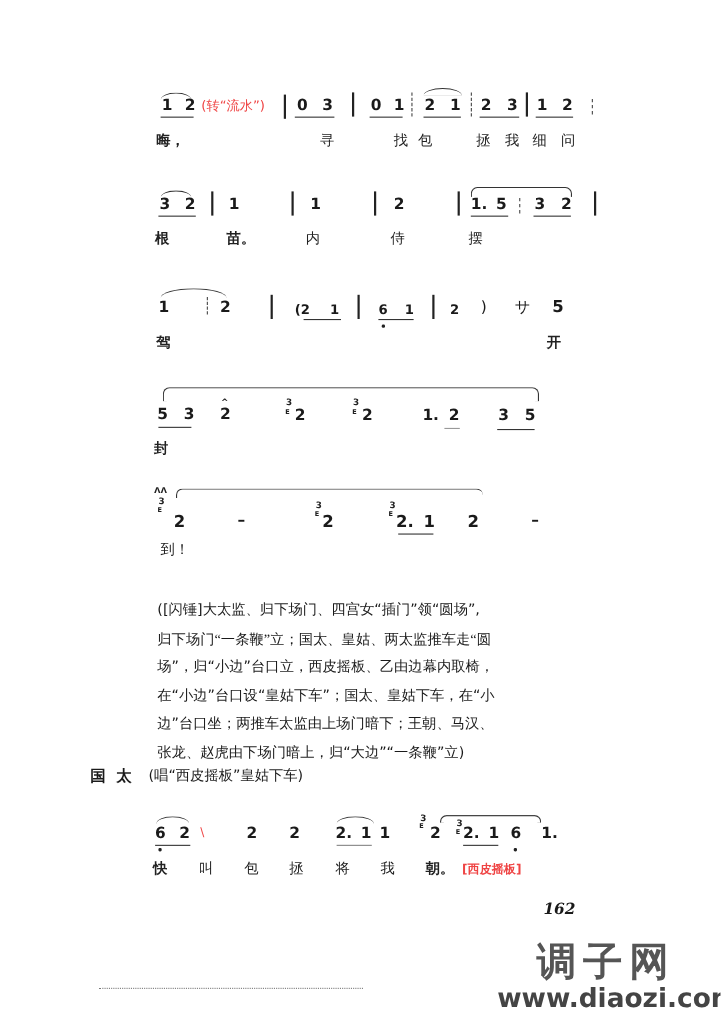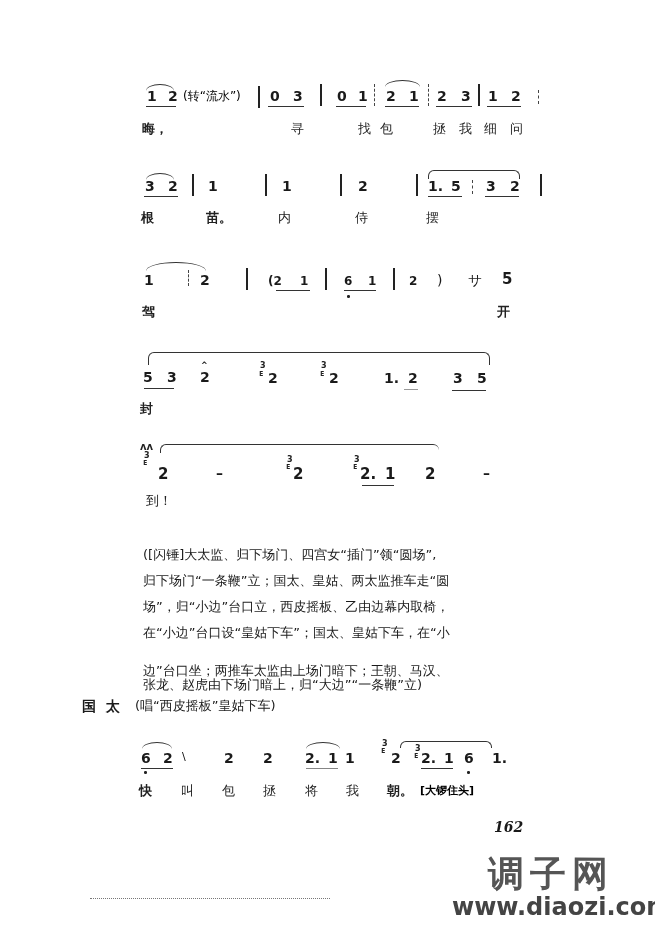--- a/index.html
+++ b/index.html
@@ -9,21 +9,21 @@
   }
   .n { position: absolute; font-family: "DejaVu Sans", sans-serif; font-weight: bold; font-size: 14px; line-height: 16px; color: #1a1a1a; }
   .ly { position: absolute; font-family: "DejaVu Sans", sans-serif; font-size: 13px; line-height: 16px; color: #222; }
   .bar { position: absolute; width: 1.5px; background: #222; height: 22px; }
   .bar.dash { background: none; border-left: 1.5px dashed #444; width: 0; }
   .ul { position: absolute; height: 1.2px; background: #333; }
   .slur { position: absolute; border-top: 1.2px solid #333; border-radius: 50% 50% 0 0 / 100% 100% 0 0; height: 6px; }
   .longslur { position: absolute; border-top: 1.2px solid #333; border-left: 1.2px solid #333; border-right: 1.2px solid #333; border-radius: 6px 6px 0 0; height: 8px; border-bottom: none; }
   .dot { position: absolute; width: 2.5px; height: 2.5px; background: #222; border-radius: 50%; }
   .grace { position: absolute; font-size: 8px; line-height: 8px; font-weight: bold; color: #222; font-family: "DejaVu Sans", sans-serif; }
-  .small { position: absolute; font-size: 11px; line-height: 14px; color: #000000; font-family: "DejaVu Sans", sans-serif; }
+  .small { position: absolute; font-size: 11px; line-height: 14px; color: #ef4444; font-family: "DejaVu Sans", sans-serif; }
   .stage { position: absolute; left: 143px; font-size: 13px; line-height: 22px; color: #1a1a1a; font-family: "DejaVu Sans", sans-serif; white-space: nowrap; }
   .role { position: absolute; font-size: 14px; font-weight: bold; line-height: 18px; font-family: "DejaVu Sans", sans-serif; }
   .pagenum { position: absolute; font-family: "DejaVu Serif", serif; font-style: italic; font-weight: bold; font-size: 14px; }
   .wm-cn { position: absolute; font-family: "DejaVu Sans", sans-serif; font-weight: bold; font-size: 36px; color: #555; letter-spacing: 6px; }
   .wm-url { position: absolute; font-family: "DejaVu Sans", sans-serif; font-weight: bold; font-size: 24px; color: #444; }
   .footer-smudge { position: absolute; left: 90px; top: 898px; width: 240px; height: 2px; border-top: 1px dotted #777; }
 </style>
 </head>
 <body>
 
@@ -136,21 +136,21 @@
   <span class="n" style="left:408px;top:370px;">2</span>
   <div class="ul" style="left:404px;top:389px;width:14px;opacity:.5;"></div>
   <span class="n" style="left:453px;top:370px;">3</span>
   <span class="n" style="left:477px;top:370px;">5</span>
   <div class="ul" style="left:452px;top:390px;width:34px;"></div>
 
   <span class="ly" style="left:140px;top:401px;font-weight:bold;">封</span>
 </div>
 
 <div>
-  <span class="grace" style="left:140px;top:443px;font-size:10px;">ʌʌ</span>
+  <span class="grace" style="left:140px;top:443px;font-size:10px;font-family:Liberation Mono, monospace;">ʌʌ</span>
   <span class="grace" style="left:144px;top:452px;">3</span>
   <span class="grace" style="left:143px;top:459px;">ᴇ</span>
   <div class="longslur" style="left:160px;top:444px;width:278px;height:8px;border-right:none;"></div>
   <span class="n" style="left:158px;top:466px;font-size:15px;">2</span>
   <span class="n" style="left:216px;top:465px;">–</span>
   <span class="grace" style="left:287px;top:456px;">3</span>
   <span class="grace" style="left:286px;top:463px;">ᴇ</span>
   <span class="n" style="left:293px;top:466px;font-size:15px;">2</span>
   <span class="grace" style="left:354px;top:456px;">3</span>
   <span class="grace" style="left:353px;top:463px;">ᴇ</span>
@@ -158,24 +158,24 @@
   <span class="n" style="left:385px;top:466px;font-size:15px;">1</span>
   <div class="ul" style="left:362px;top:485px;width:32px;"></div>
   <span class="n" style="left:425px;top:466px;font-size:15px;">2</span>
   <span class="n" style="left:483px;top:465px;">–</span>
 
   <span class="ly" style="left:146px;top:493px;">到！</span>
 </div>
 
 <div>
   <div class="stage" style="top:544px;">([闪锤]大太监、归下场门、四宫女“插门”领“圆场”,</div>
-  <div class="stage" style="top:570px;">归下场门“一条鞭”立；国太、皇姑、两太监推车走“圆</div>
+  <div class="stage" style="top:570px;font-family:Liberation Serif, serif;">归下场门“一条鞭”立；国太、皇姑、两太监推车走“圆</div>
   <div class="stage" style="top:596px;">场”，归“小边”台口立，西皮摇板、乙由边幕内取椅，</div>
   <div class="stage" style="top:622px;">在“小边”台口设“皇姑下车”；国太、皇姑下车，在“小</div>
-  <div class="stage" style="top:648px;margin-top:12px;">边”台口坐；两推车太监由上场门暗下；王朝、马汉、</div>
+  <div class="stage" style="top:648px;">边”台口坐；两推车太监由上场门暗下；王朝、马汉、</div>
   <div class="stage" style="top:674px;">张龙、赵虎由下场门暗上，归“大边”“一条鞭”立)</div>
 </div>
 
 <div>
   <span class="role" style="left:82px;top:697px;white-space:pre;">国  太</span>
   <span class="stage" style="left:135px;top:695px;">(唱“西皮摇板”皇姑下车)</span>
 </div>
 
 <div>
   <div class="slur" style="left:142px;top:742px;width:30px;"></div>
@@ -204,19 +204,19 @@
   <div class="dot" style="left:467px;top:771px;"></div>
   <span class="n" style="left:492px;top:750px;">1.</span>
 
   <span class="ly" style="left:139px;top:783px;font-weight:bold;">快</span>
   <span class="ly" style="left:181px;top:783px;">叫</span>
   <span class="ly" style="left:222px;top:783px;">包</span>
   <span class="ly" style="left:263px;top:783px;">拯</span>
   <span class="ly" style="left:305px;top:783px;">将</span>
   <span class="ly" style="left:346px;top:783px;">我</span>
   <span class="ly" style="left:387px;top:783px;font-weight:bold;">朝。</span>
-  <span class="small" style="left:420px;top:784px;font-weight:bold;">[大锣住头]</span>
+  <span class="small" style="left:420px;top:784px;font-weight:bold;">[西皮摇板]</span>
 </div>
 
 <span class="pagenum" style="left:494px;top:819px;">162</span>
 <div class="wm-cn" style="left:488px;top:850px;">调子网</div>
 <div class="wm-url" style="left:452px;top:893px;">www.diaozi.com</div>
 <div class="footer-smudge"></div>
 
 </body></html>

